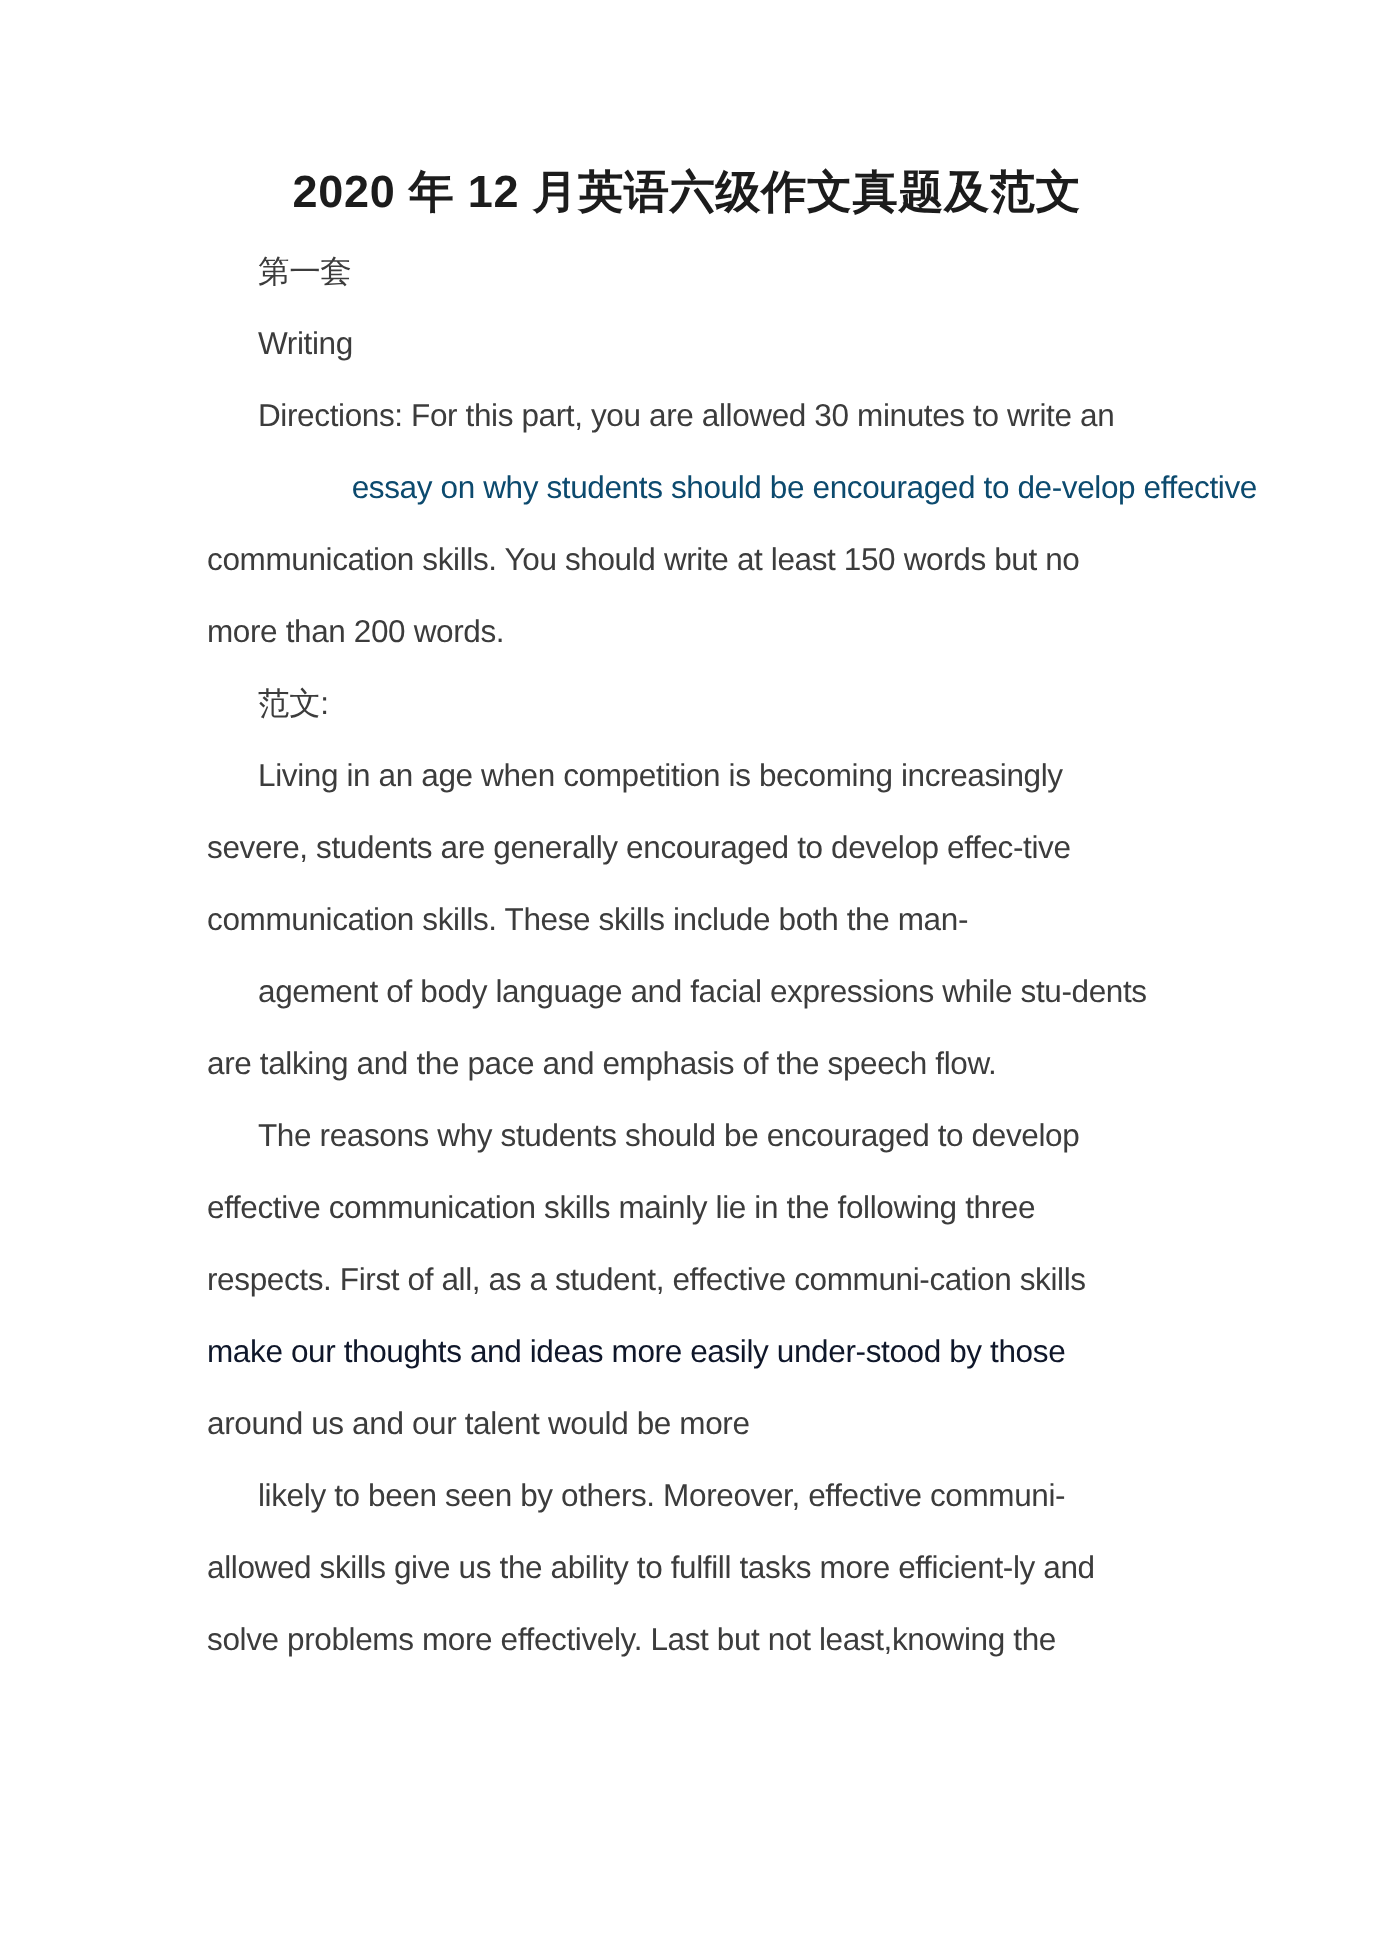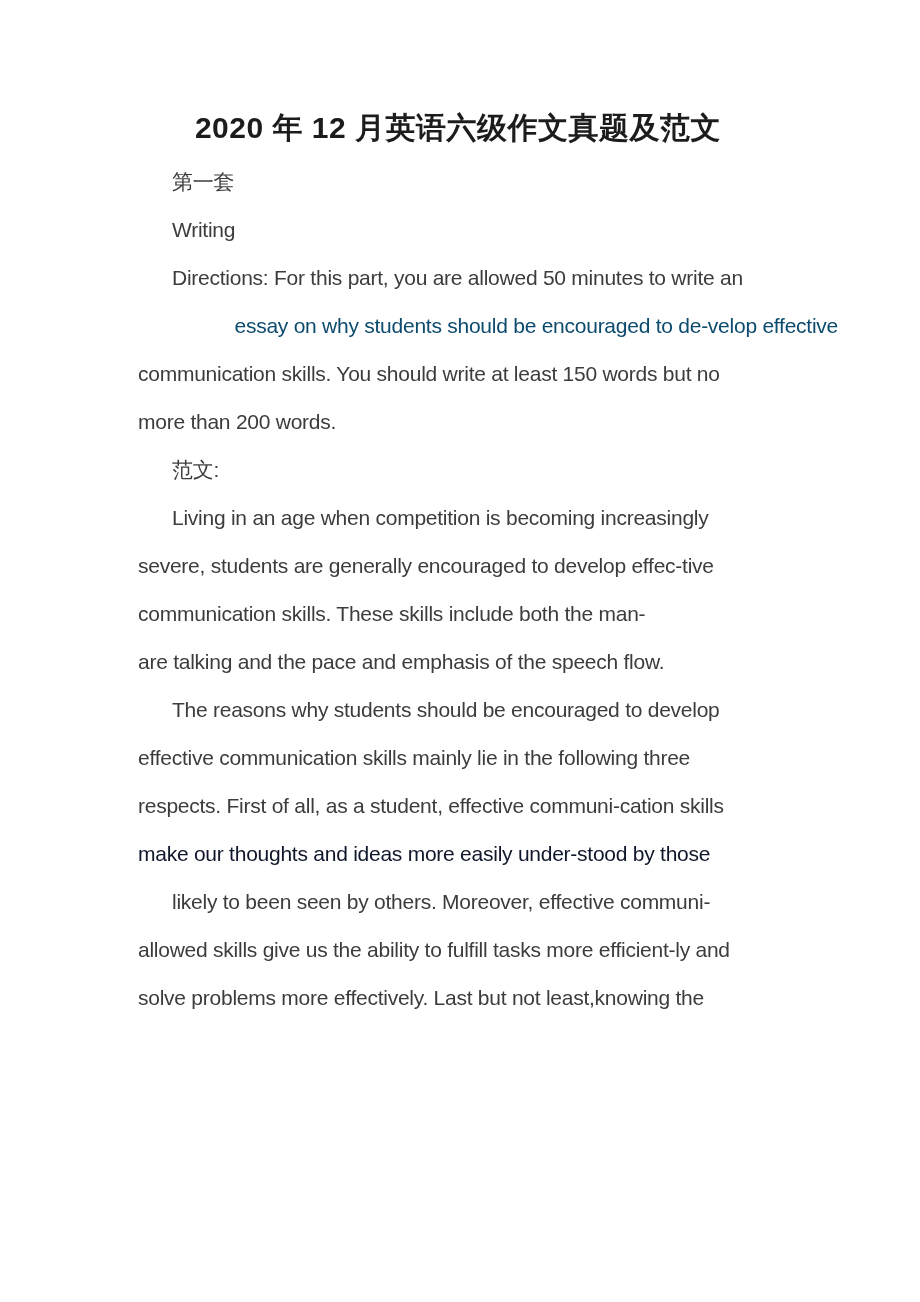--- a/index.html
+++ b/index.html
@@ -46,30 +46,32 @@
   }
 </style>
 </head>
 <body>
 
 <div class="page" style="background: rgb(255, 255, 255);">
   <div class="doc-title" style="color: rgb(28, 28, 28);">2020 年 12 月英语六级作文真题及范文</div>
   <div class="doc-body" id="doc-body">
       <div class="line indent" style="color: rgb(60, 60, 60);">第一套</div>
       <div class="line indent" style="color: rgb(60, 60, 60);">Writing</div>
-      <div class="line indent" style="color: rgb(60, 60, 60);">Directions: For this part, you are allowed 50 minutes to write an</div>
+      <div class="line indent" style="color: rgb(60, 60, 60);">Directions: For this part, you are allowed 30 minutes to write an</div>
       <div class="line" style="color: #0c4a6e; text-align: right;">essay on why students should be encouraged to de-velop effective</div>
       <div class="line" style="color: rgb(60, 60, 60);">communication skills. You should write at least 150 words but no</div>
       <div class="line" style="color: rgb(60, 60, 60);">more than 200 words.</div>
       <div class="line indent" style="color: rgb(60, 60, 60);">范文:</div>
       <div class="line indent" style="color: rgb(60, 60, 60);">Living in an age when competition is becoming increasingly</div>
       <div class="line" style="color: rgb(60, 60, 60);">severe, students are generally encouraged to develop effec-tive</div>
       <div class="line" style="color: rgb(60, 60, 60);">communication skills. These skills include both the man-</div>
+      <div class="line indent" style="color: rgb(60, 60, 60);">agement of body language and facial expressions while stu-dents</div>
       <div class="line" style="color: rgb(60, 60, 60);">are talking and the pace and emphasis of the speech flow.</div>
       <div class="line indent" style="color: rgb(60, 60, 60);">The reasons why students should be encouraged to develop</div>
       <div class="line" style="color: rgb(60, 60, 60);">effective communication skills mainly lie in the following three</div>
       <div class="line" style="color: rgb(60, 60, 60);">respects. First of all, as a student, effective communi-cation skills</div>
       <div class="line" style="color: #0f172a;">make our thoughts and ideas more easily under-stood by those</div>
+      <div class="line" style="color: rgb(60, 60, 60);">around us and our talent would be more</div>
       <div class="line indent" style="color: rgb(60, 60, 60);">likely to been seen by others. Moreover, effective communi-</div>
       <div class="line" style="color: rgb(60, 60, 60);">allowed skills give us the ability to fulfill tasks more efficient-ly and</div>
       <div class="line" style="color: rgb(60, 60, 60);">solve problems more effectively. Last but not least,knowing the</div>
     </div>
 </div>
 
 </body></html>

